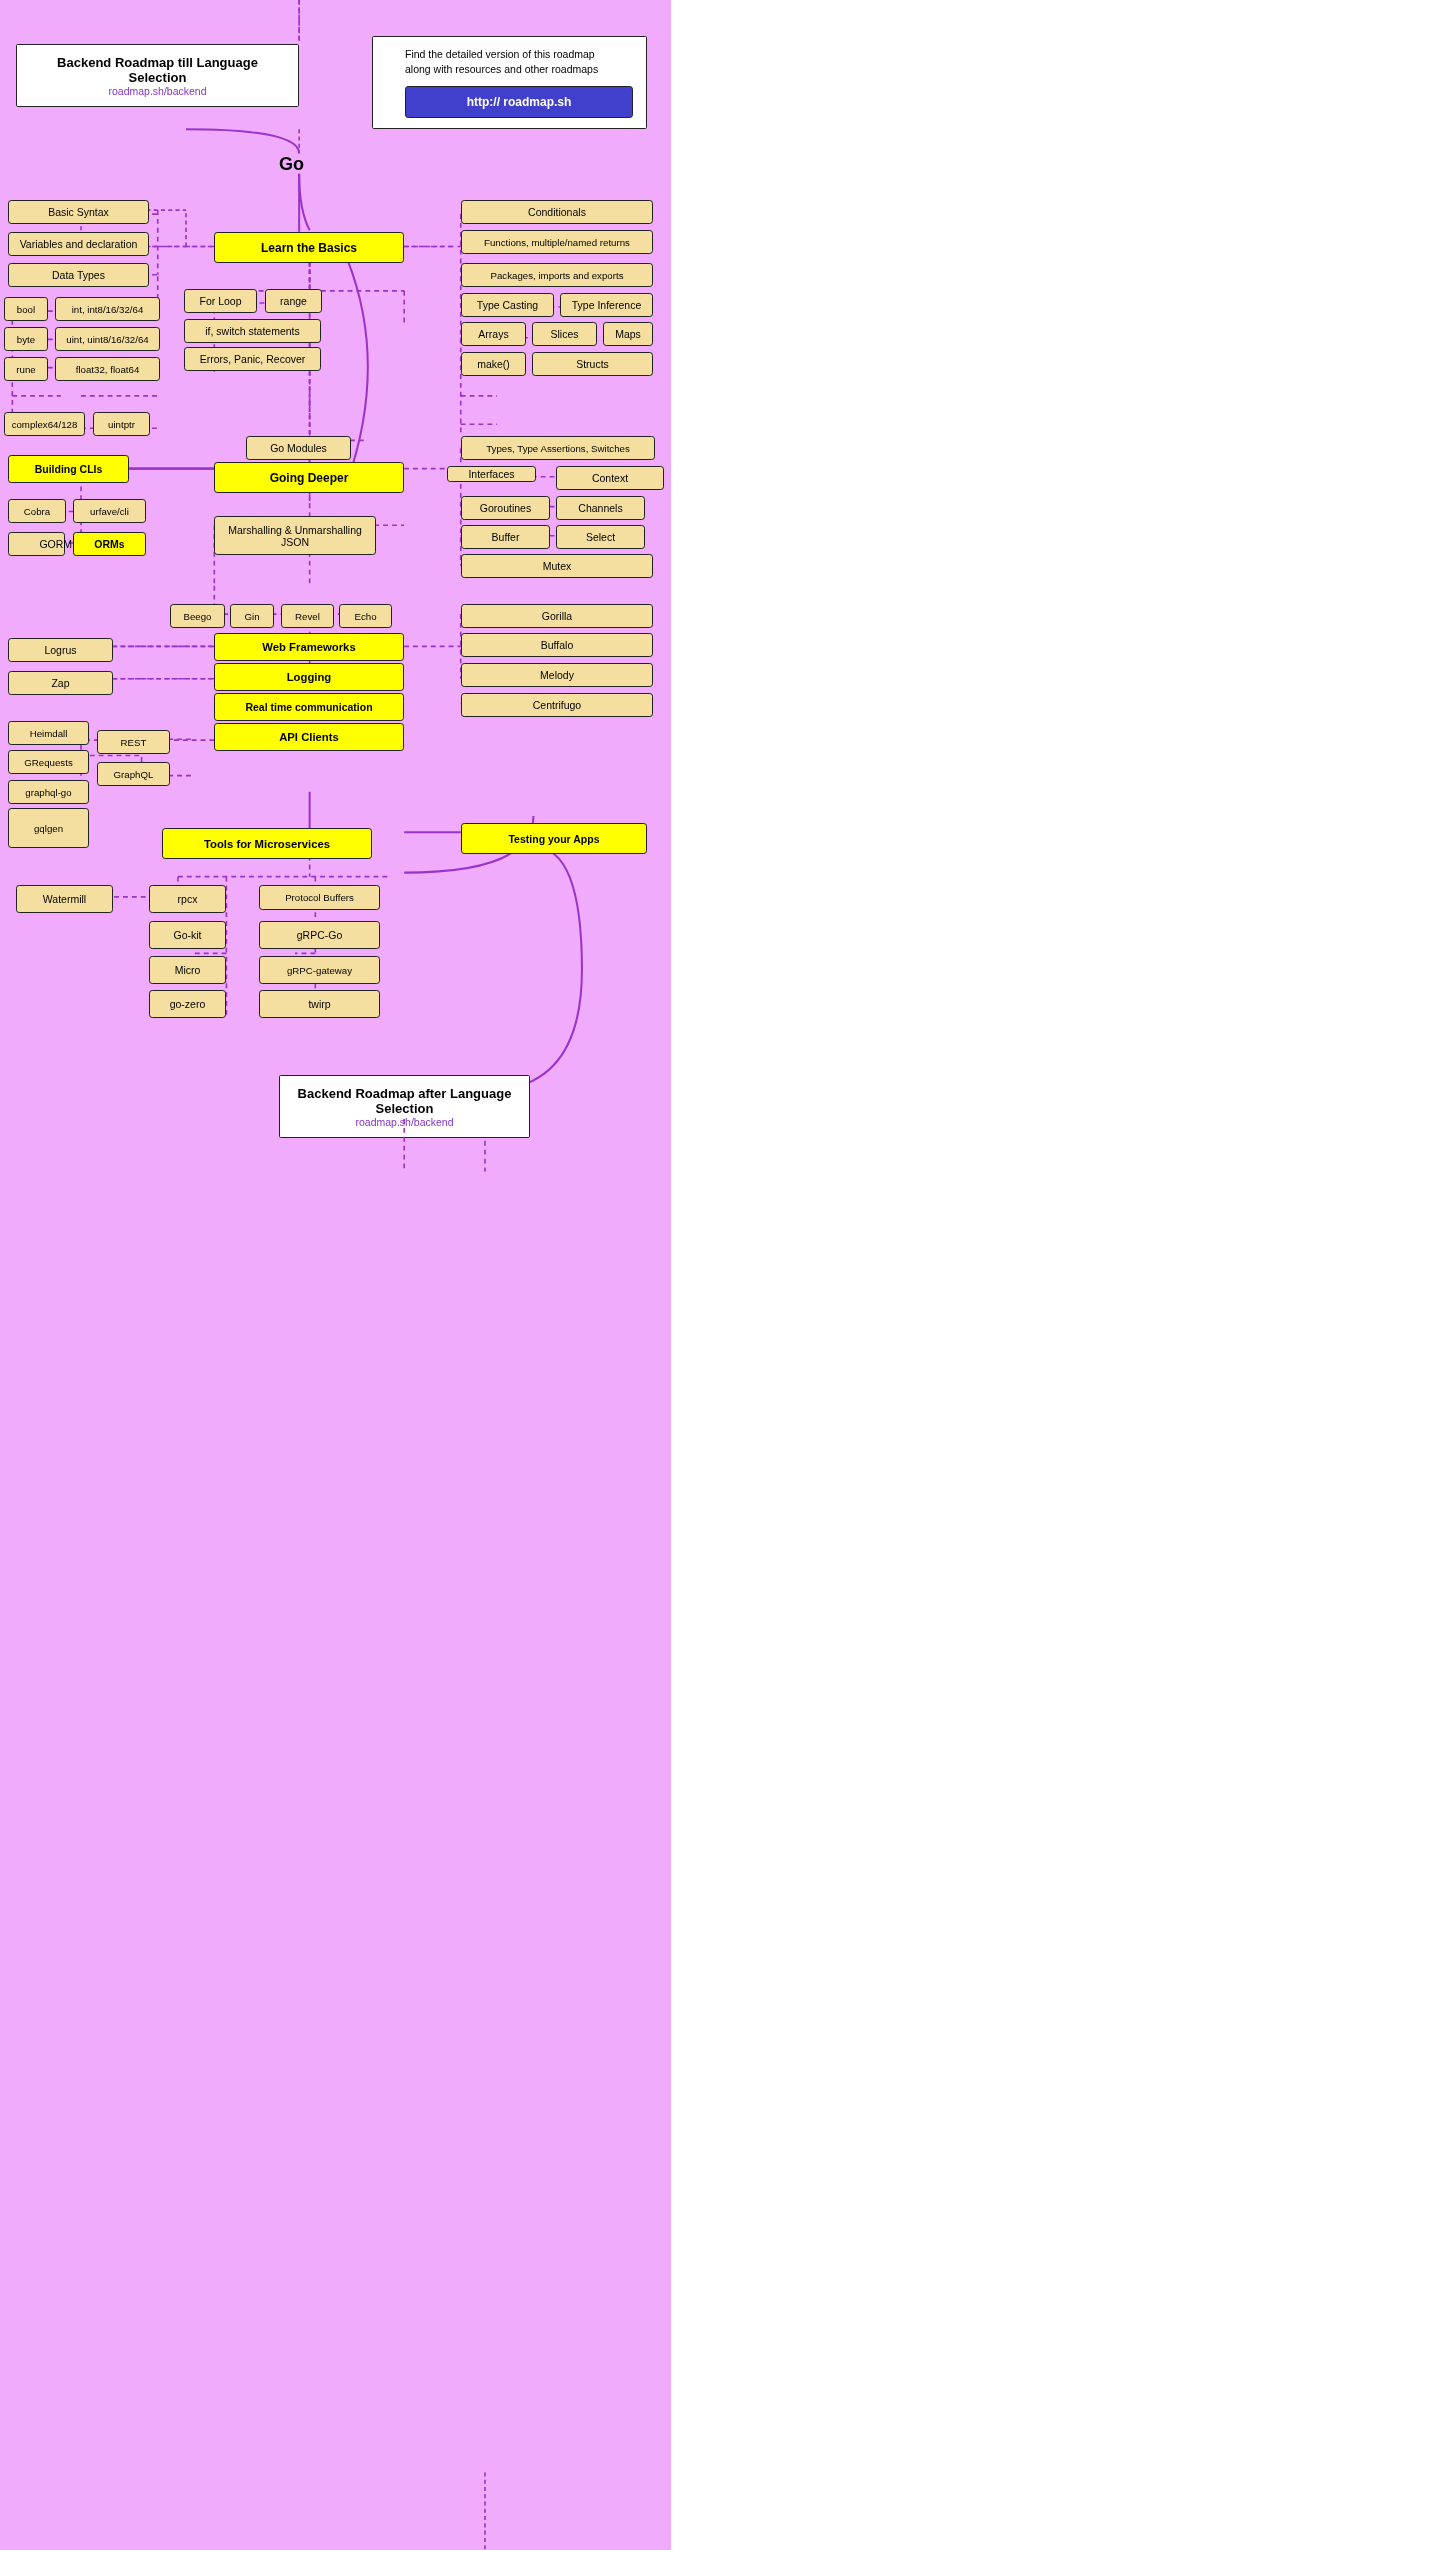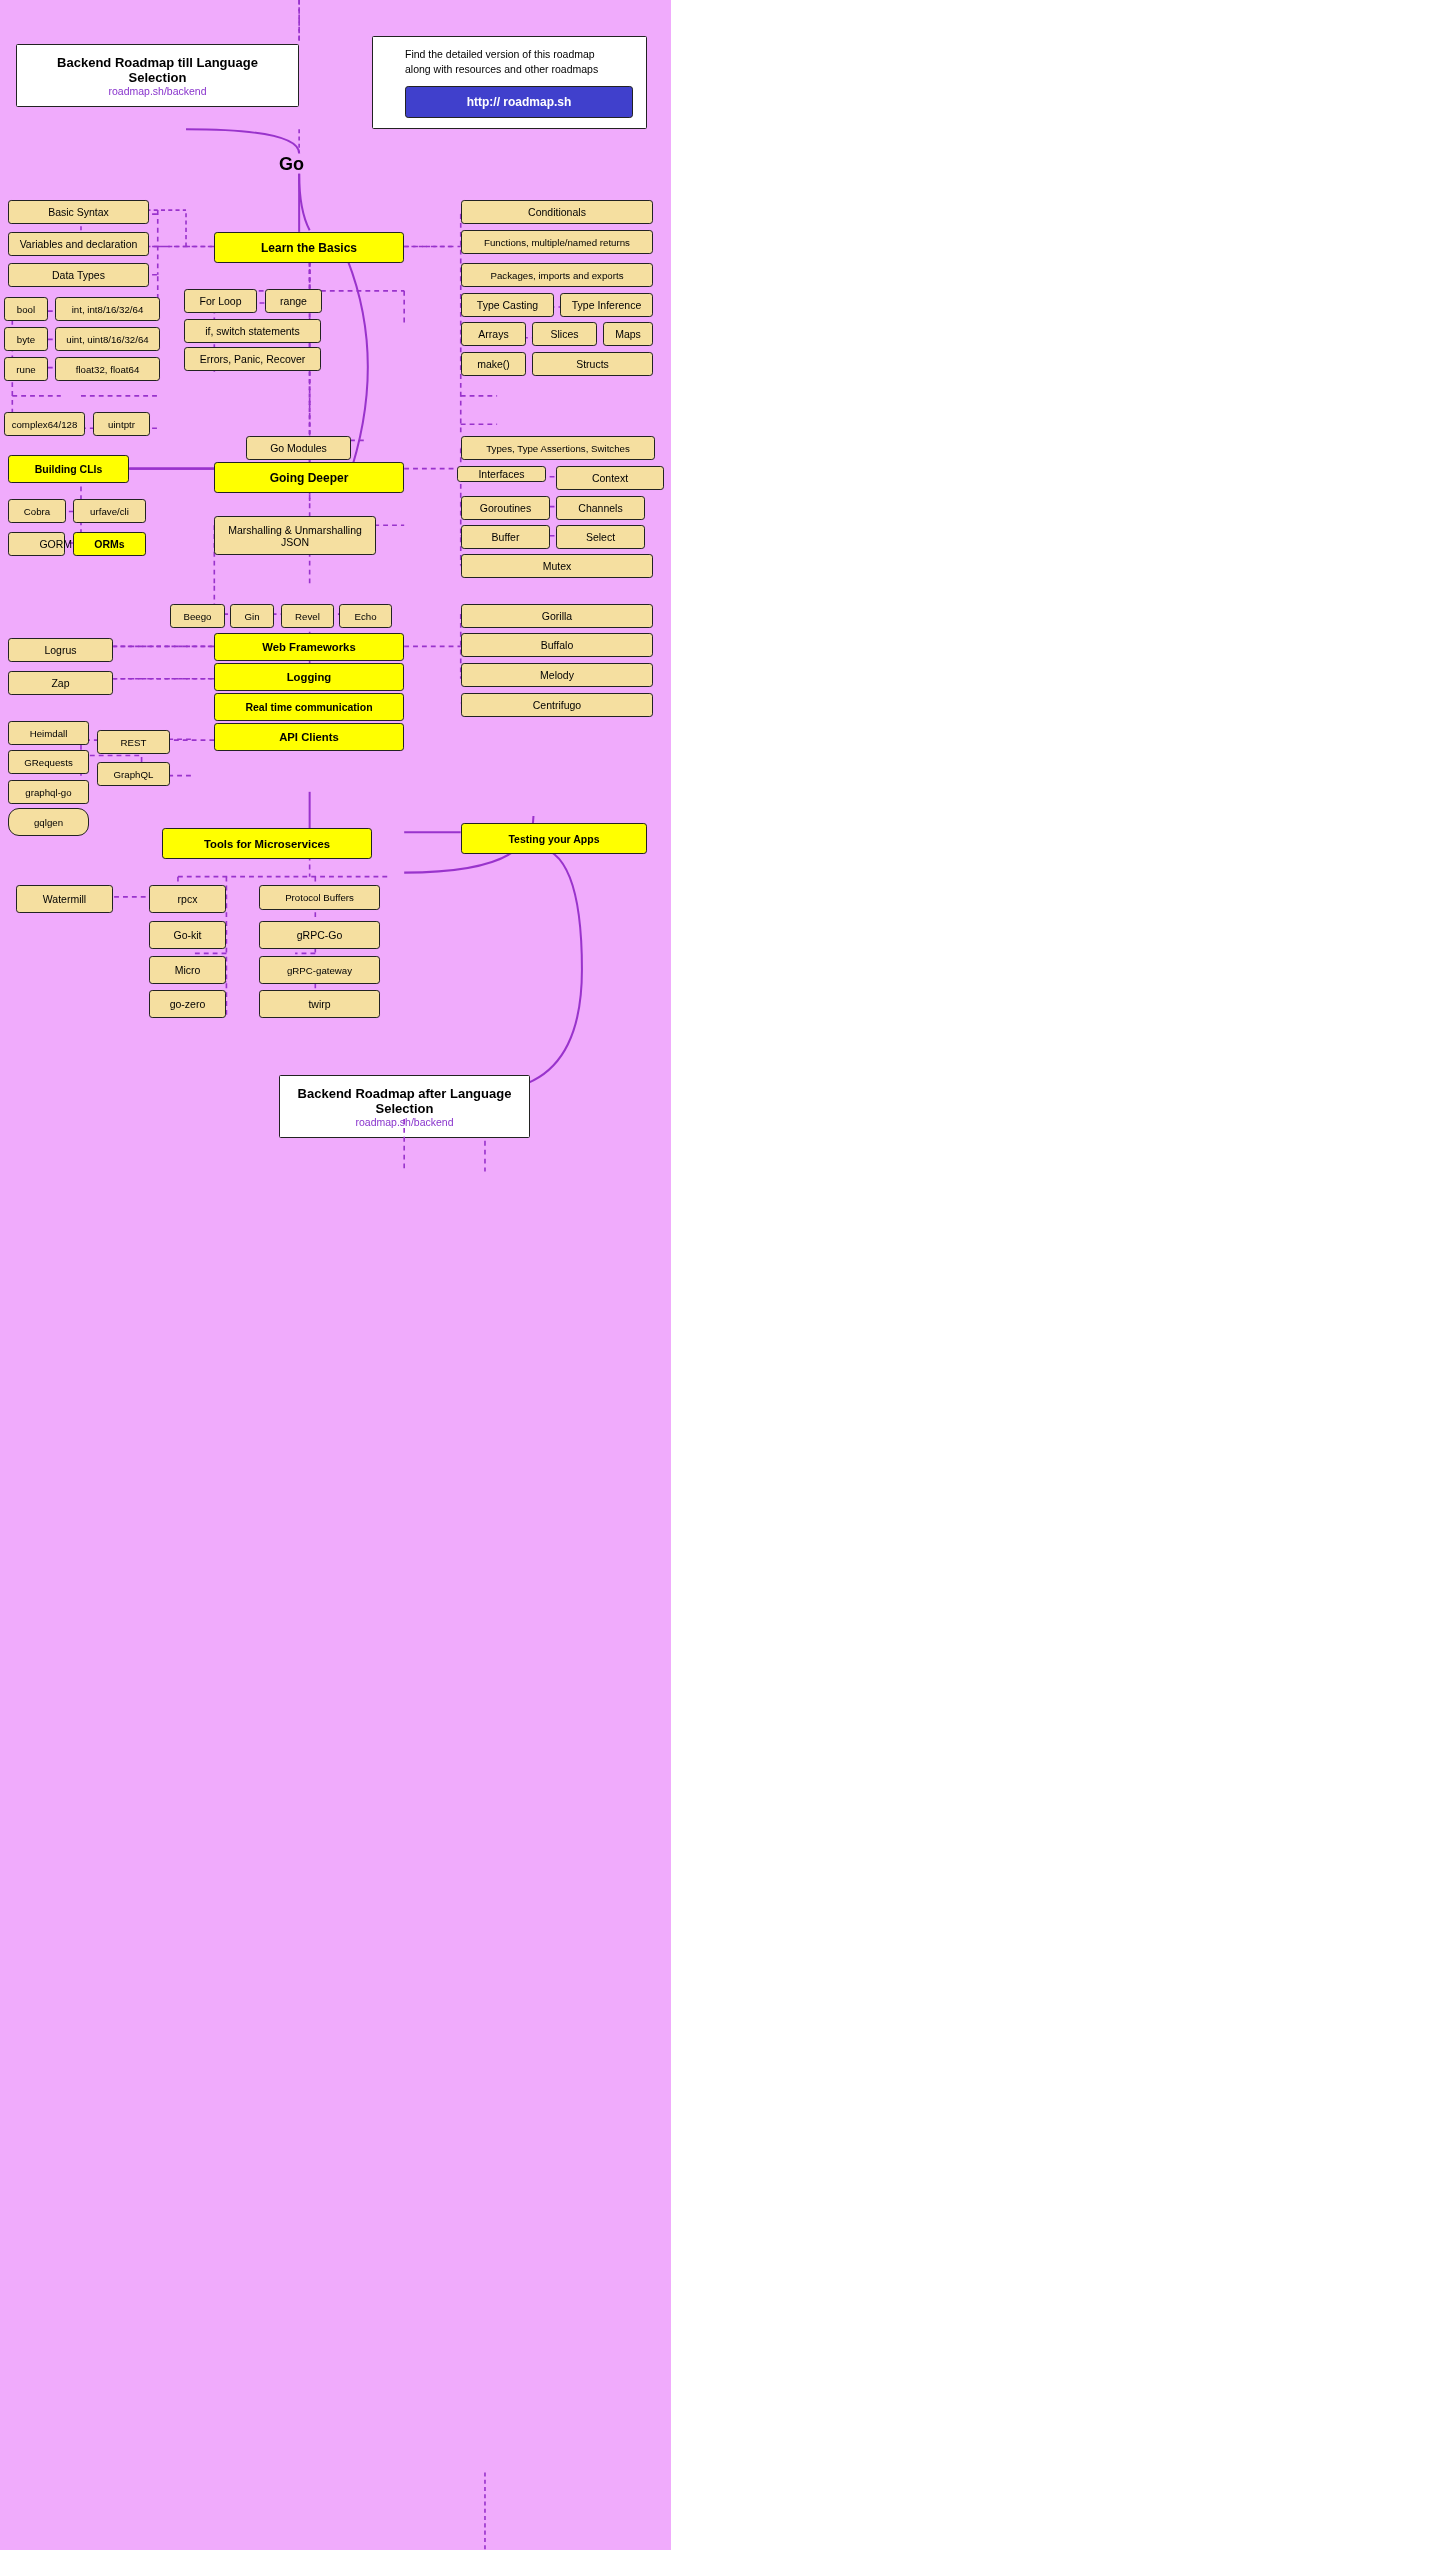--- a/index.html
+++ b/index.html
@@ -321,21 +321,21 @@
 
   <div class="box yellow" style="left:8px;top:455px;width:121px;height:28px;">Building CLIs</div>
 
   <div class="box" style="left:8px;top:499px;width:58px;height:24px;font-size:9.7px;">Cobra</div>
   <div class="box" style="left:73px;top:499px;width:73px;height:24px;font-size:9.7px;">urfave/cli</div>
 
   <div class="box" style="left:8px;top:532px;width:57px;height:24px;padding-left:45px;">GORM</div>
   <div class="box yellow" style="left:73px;top:532px;width:73px;height:24px;">ORMs</div>
 
   <div class="box" style="left:461px;top:436px;width:194px;height:24px;font-size:9.7px;">Types, Type Assertions, Switches</div>
-  <div class="box" style="left:457px;top:466px;width:89px;height:16px;">Interfaces</div>
+  <div class="box" style="left:447px;top:466px;width:89px;height:16px;">Interfaces</div>
   <div class="box" style="left:556px;top:466px;width:108px;height:24px;">Context</div>
   <div class="box" style="left:461px;top:496px;width:89px;height:24px;">Goroutines</div>
   <div class="box" style="left:556px;top:496px;width:89px;height:24px;">Channels</div>
   <div class="box" style="left:461px;top:525px;width:89px;height:24px;">Buffer</div>
   <div class="box" style="left:556px;top:525px;width:89px;height:24px;">Select</div>
   <div class="box" style="left:461px;top:554px;width:192px;height:24px;">Mutex</div>
 
   <div class="box" style="left:214px;top:516px;width:162px;height:39px;font-size:10.5px;">Marshalling &amp; Unmarshalling
 JSON</div>
 
@@ -358,21 +358,21 @@
   <div class="box" style="left:461px;top:693px;width:192px;height:24px;">Centrifugo</div>
 
   <div class="box" style="left:8px;top:638px;width:105px;height:24px;">Logrus</div>
   <div class="box" style="left:8px;top:671px;width:105px;height:24px;">Zap</div>
 
   <div class="box" style="left:8px;top:721px;width:81px;height:24px;font-size:9.7px;text-align:center;">Heimdall</div>
   <div class="box" style="left:8px;top:750px;width:81px;height:24px;font-size:9.7px;">GRequests</div>
   <div class="box" style="left:97px;top:730px;width:73px;height:24px;font-size:9.7px;">REST</div>
   <div class="box" style="left:97px;top:762px;width:73px;height:24px;font-size:9.7px;">GraphQL</div>
   <div class="box" style="left:8px;top:780px;width:81px;height:24px;font-size:9.7px;">graphql-go</div>
-  <div class="box" style="left:8px;top:808px;width:81px;height:28px;font-size:9.7px;border-radius:11px;">gqlgen</div>
+  <div class="box" style="left:8px;top:808px;width:81px;height:40px;font-size:9.7px;">gqlgen</div>
 
   <div class="box yellow" style="left:162px;top:828px;width:210px;height:31px;font-size:11.3px;">Tools for Microservices</div>
 
   <div class="box yellow" style="left:461px;top:823px;width:186px;height:31px;font-size:10.5px;">Testing your Apps</div>
 
   <div class="box" style="left:16px;top:885px;width:97px;height:28px;">Watermill</div>
 
   <div class="box" style="left:149px;top:885px;width:77px;height:28px;">rpcx</div>
   <div class="box" style="left:259px;top:885px;width:121px;height:25px;font-size:9.7px;">Protocol Buffers</div>
 

